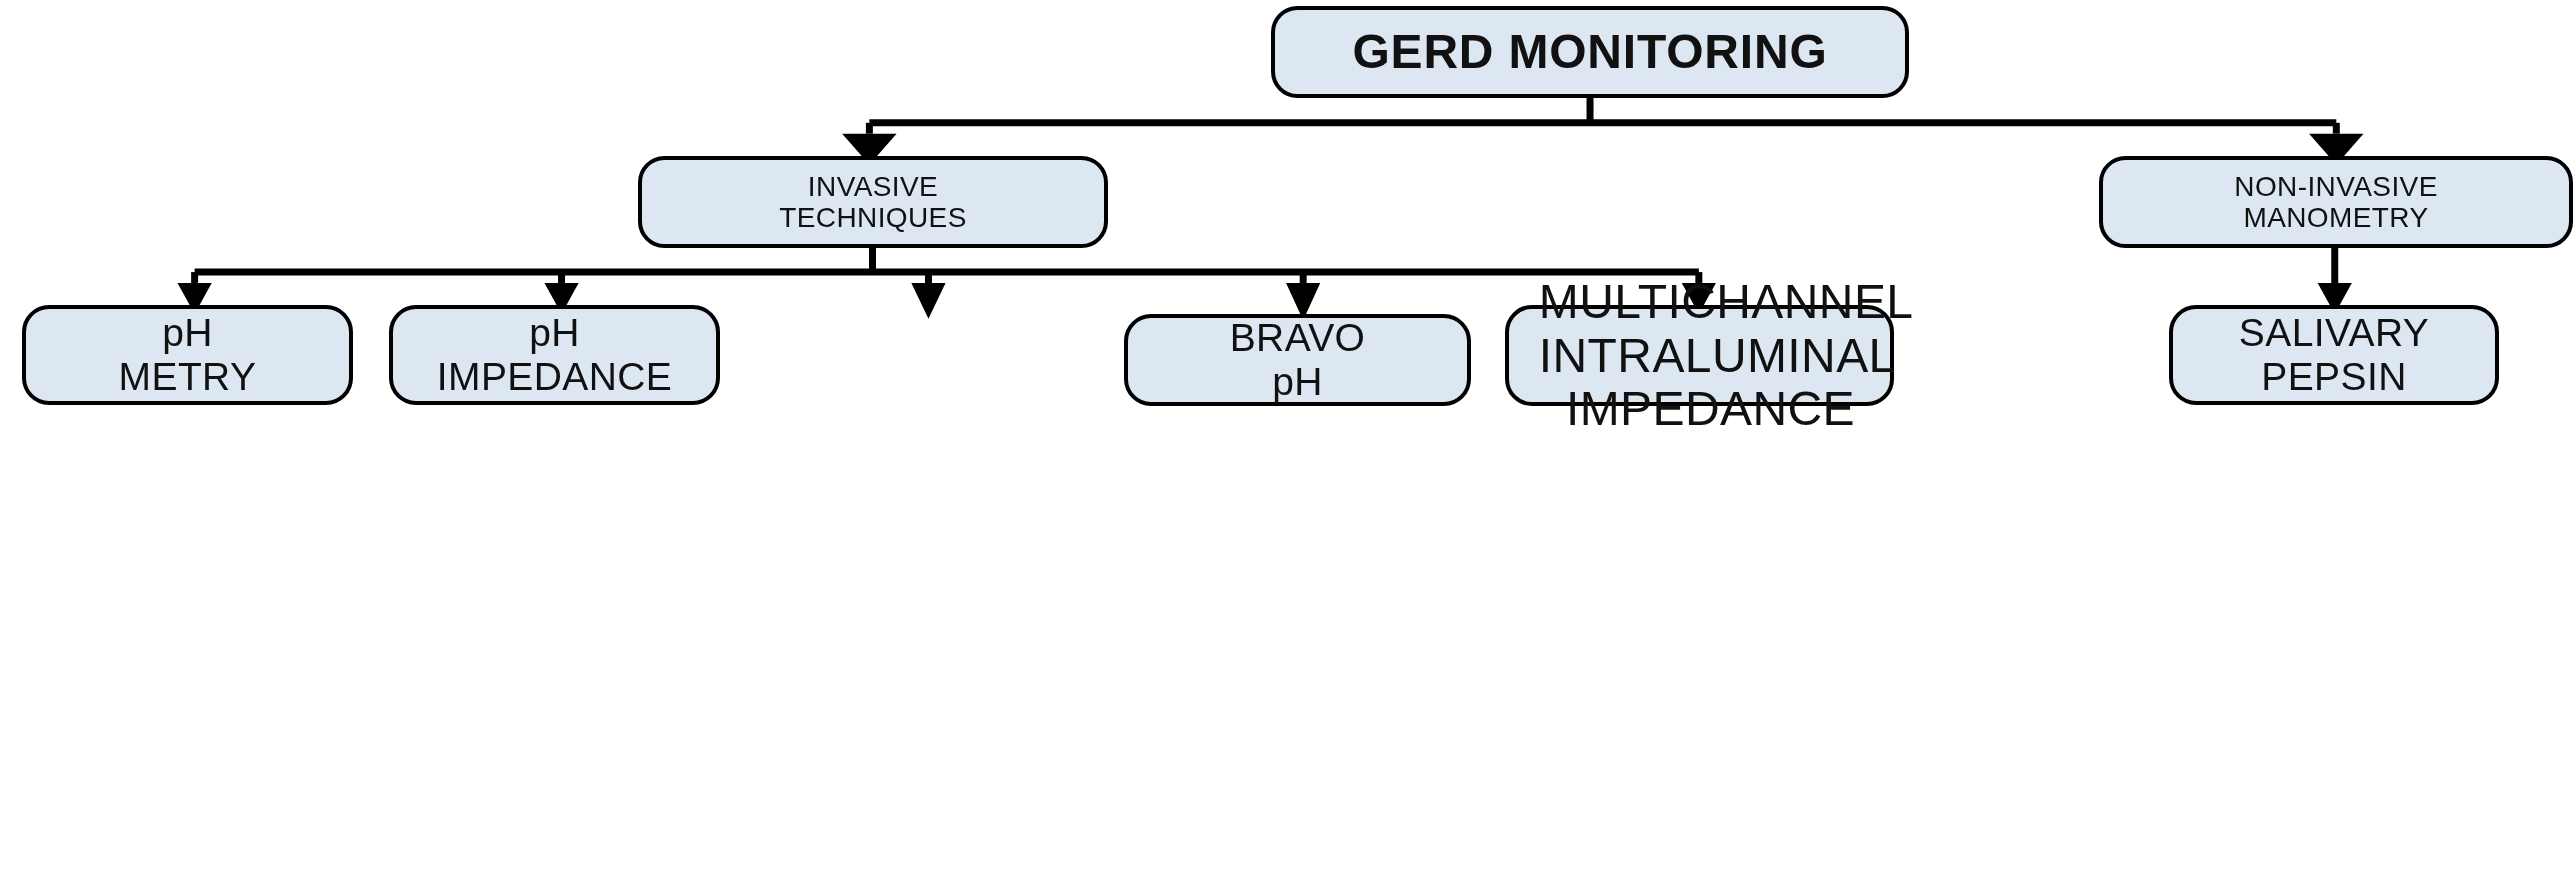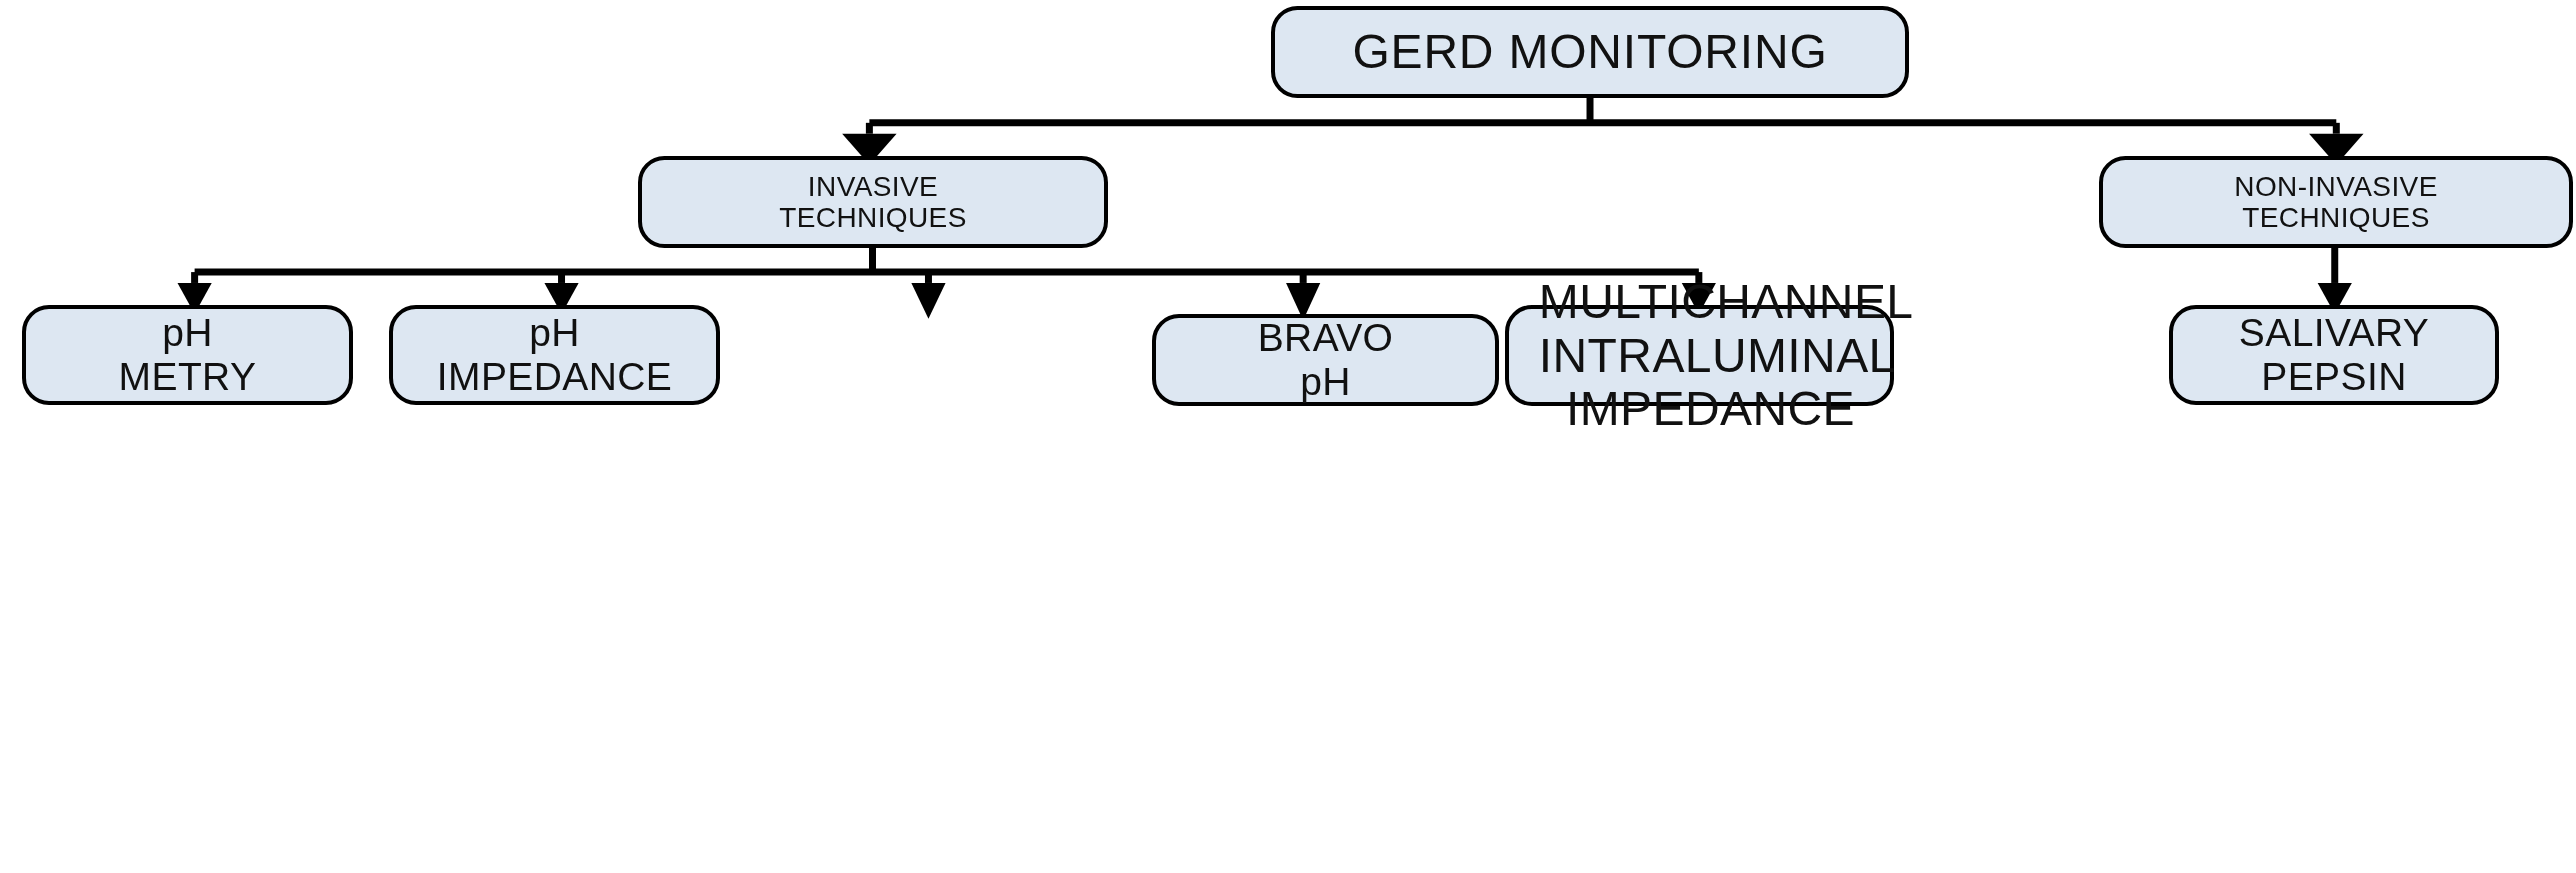--- a/index.html
+++ b/index.html
@@ -43,21 +43,21 @@
   }
   .node .node-label {
     display: block;
     width: 100%;
     white-space: pre-line;
     padding: 0 7.8px;
     box-sizing: border-box;
   }
   .node.root {
     font-size: 48px;
-    font-weight: normal;
+    font-weight: bold;
     letter-spacing: 0.8px;
   }
   .node.level2 {
     font-size: 28px;
     font-weight: normal;
   }
   .node.leaf {
     font-size: 39px;
     font-weight: normal;
     border-radius: 27px;
@@ -108,35 +108,35 @@
     <span class="node-label">GERD MONITORING</span>
   </div>
 
   <div class="node level2" style="left:638px; top:156px; width:470px; height:92px;">
     <span class="node-label">INVASIVE
 TECHNIQUES</span>
   </div>
 
   <div class="node level2" style="left:2099px; top:156px; width:474px; height:92px;">
     <span class="node-label">NON-INVASIVE
-TECHNIQUES</span>
+MANOMETRY</span>
   </div>
 
   <div class="node leaf" style="left:22px; top:305px; width:331px; height:100px;">
     <span class="node-label">pH
 METRY</span>
   </div>
 
   <div class="node leaf" style="left:389px; top:305px; width:331px; height:100px;">
     <span class="node-label">pH
 IMPEDANCE</span>
   </div>
 
 
-  <div class="node leaf" style="left:1124px; top:314px; width:347px; height:92px;margin-left:28px;">
+  <div class="node leaf" style="left:1124px; top:314px; width:347px; height:92px;">
     <span class="node-label">BRAVO
 pH</span>
   </div>
 
   <div class="node leaf" style="left:1505px; top:305px; width:389px; height:101px; font-size:48px;padding-left:22px;">
     <span class="node-label">MULTICHANNEL
 INTRALUMINAL
 IMPEDANCE</span>
   </div>
 

